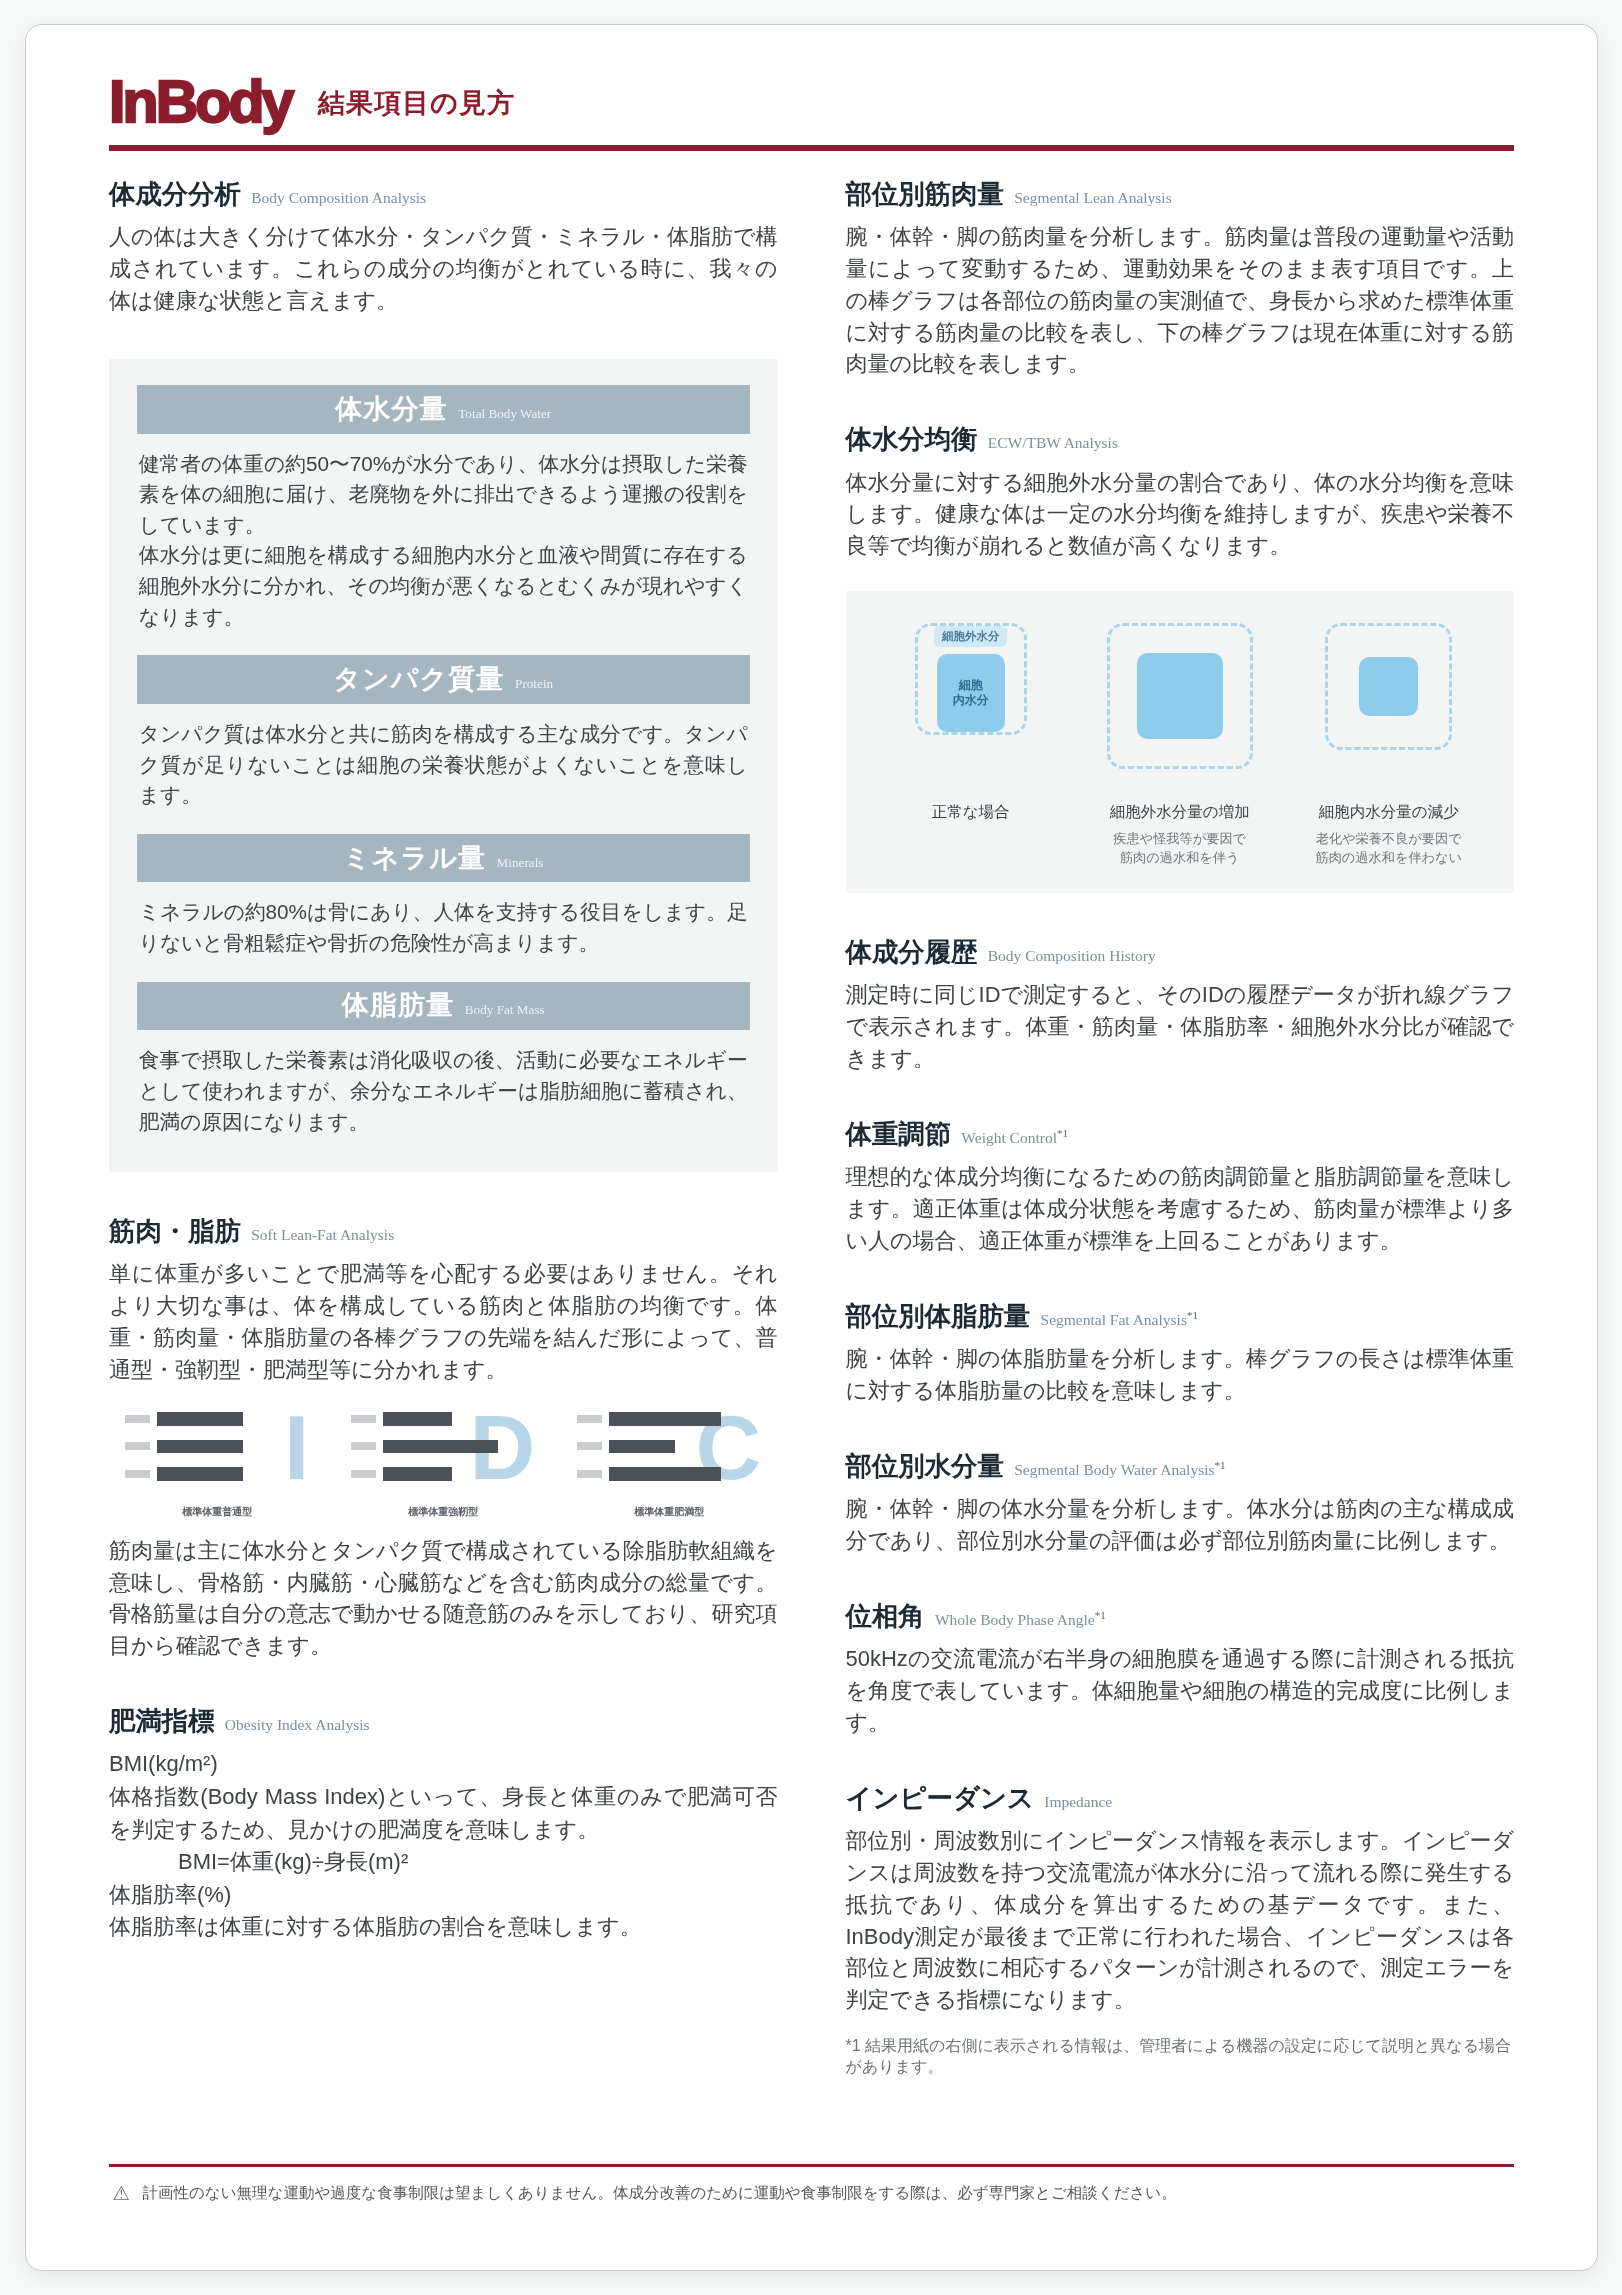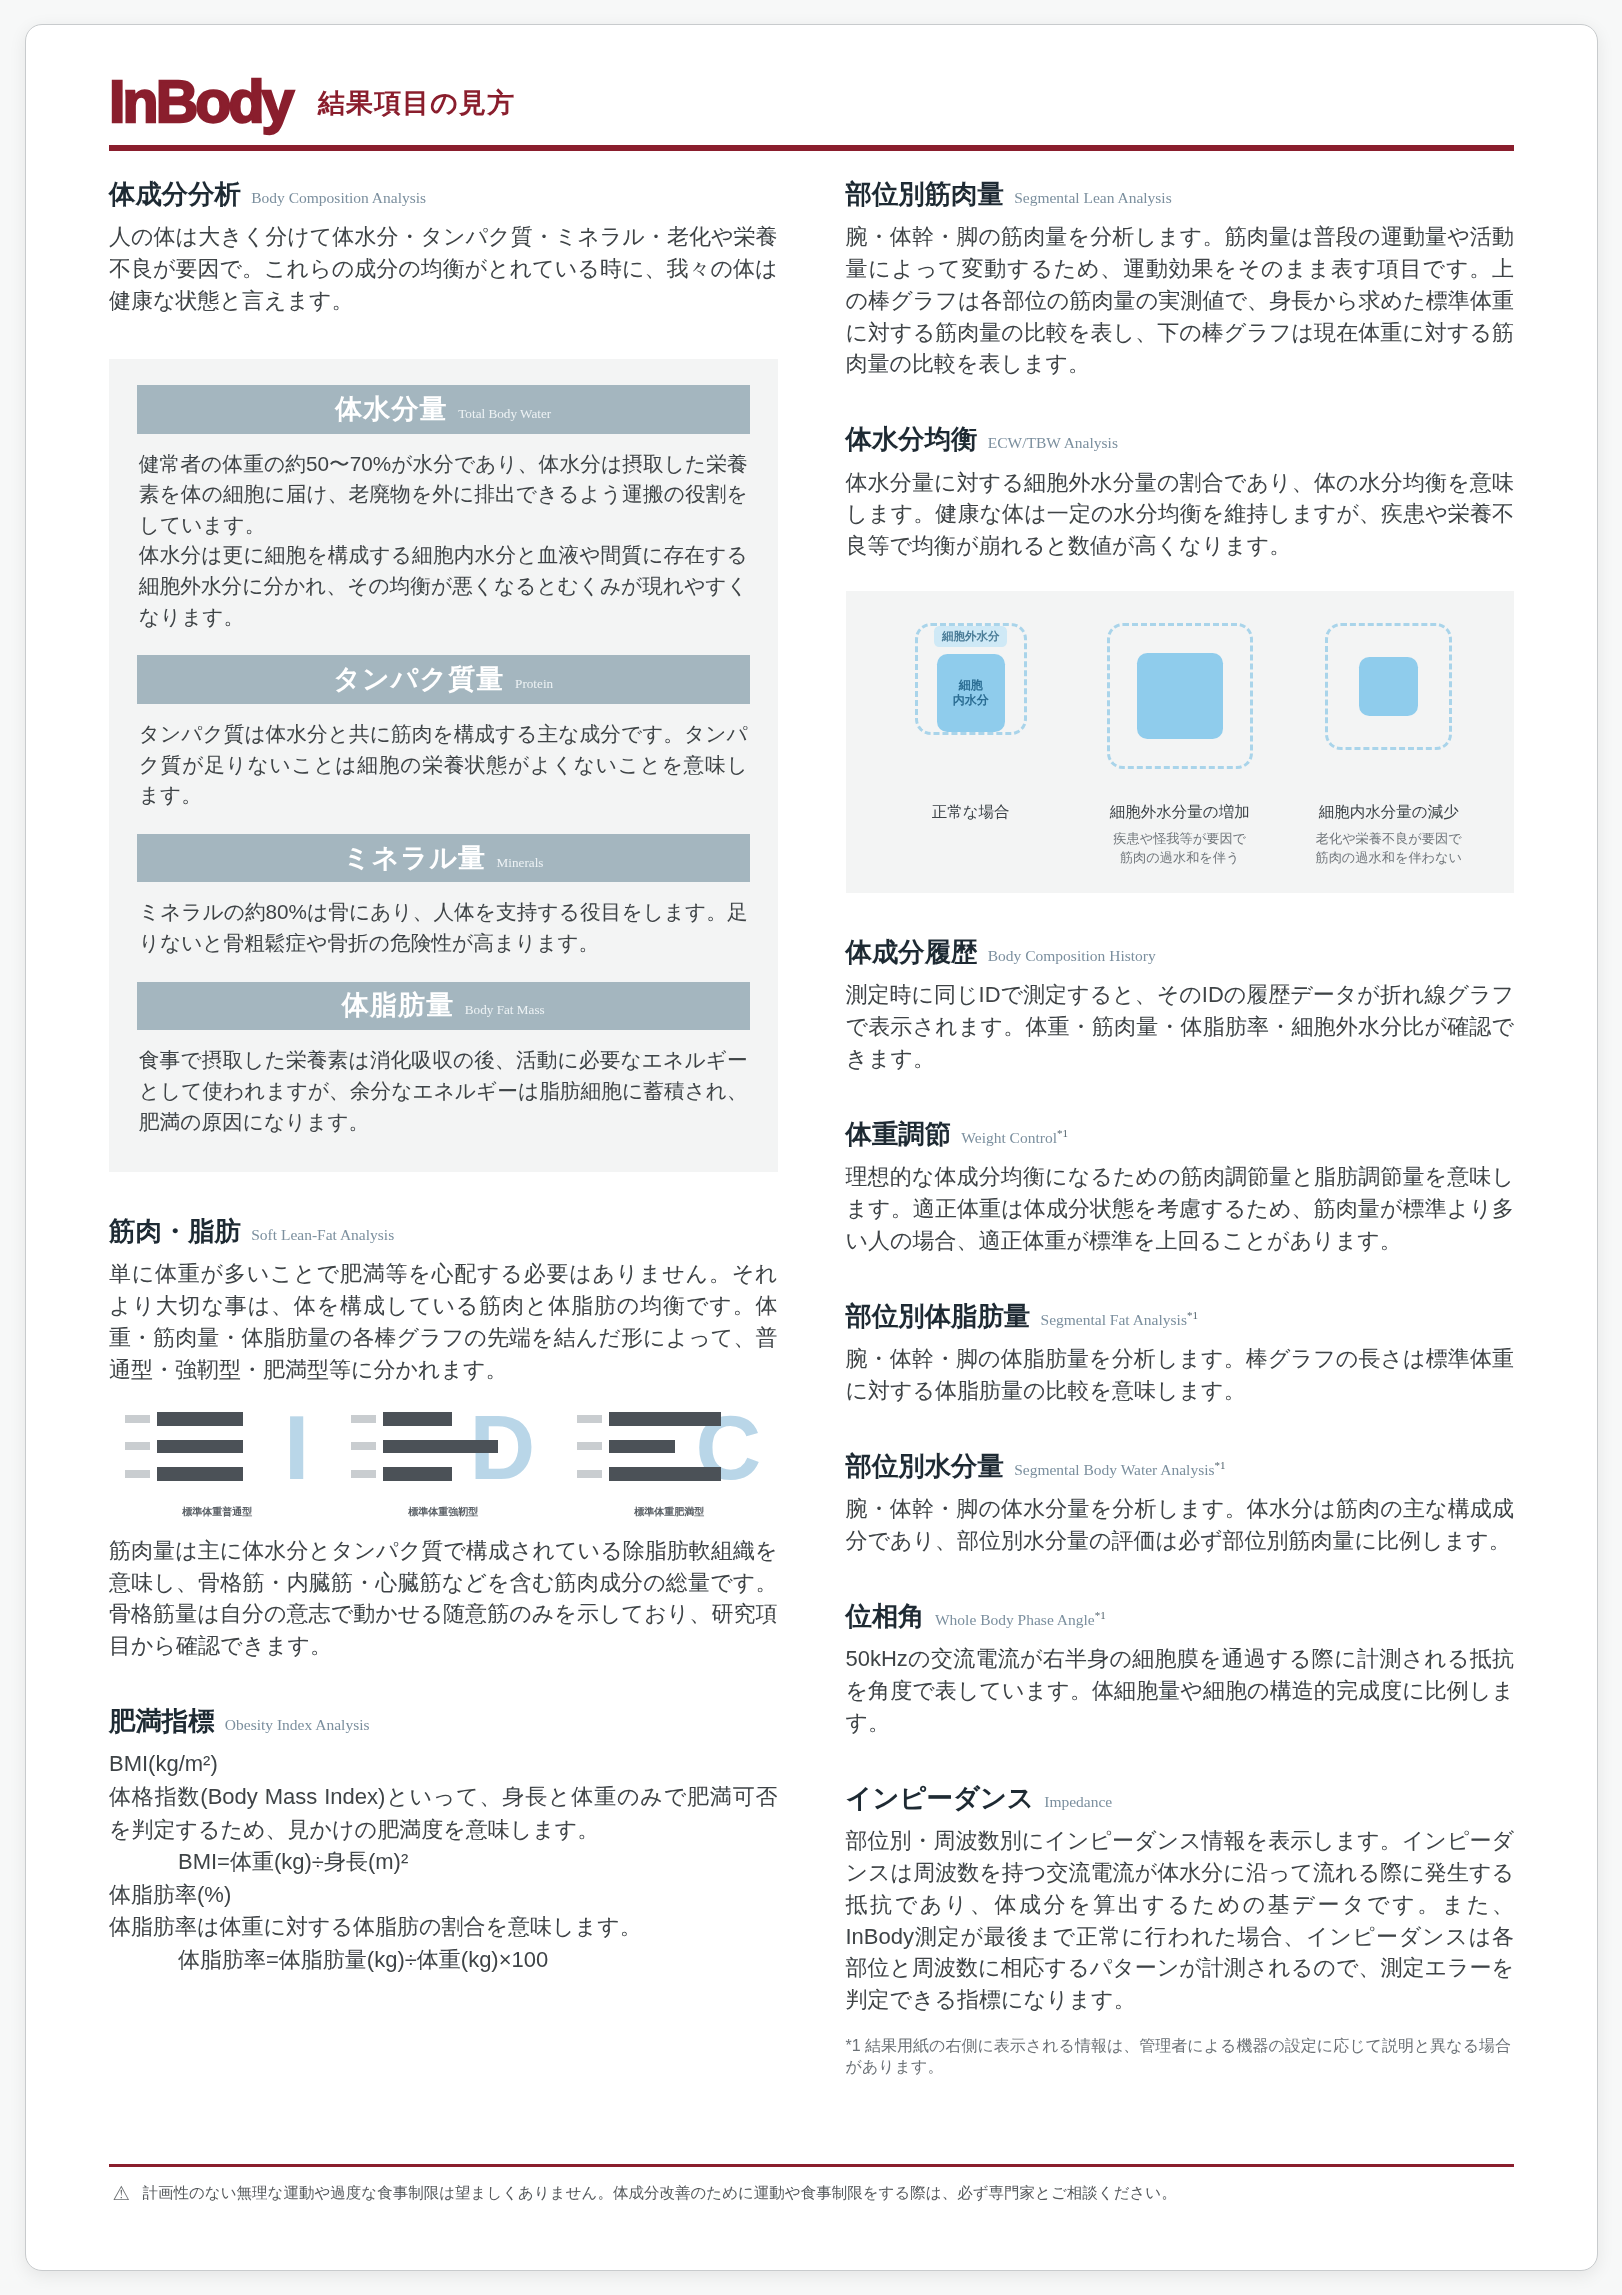--- a/index.html
+++ b/index.html
@@ -160,21 +160,21 @@
 
     <main class="content">
 
       <div class="col">
 
         <section>
           <div class="sec-head">
             <span class="jp">体成分分析</span>
             <span class="en">Body Composition Analysis</span>
           </div>
-          <p class="body-text">人の体は大きく分けて体水分・タンパク質・ミネラル・老化や栄養不良が要因で。これらの成分の均衡がとれている時に、我々の体は健康な状態と言えます。</p>
+          <p class="body-text">人の体は大きく分けて体水分・タンパク質・ミネラル・体脂肪で構成されています。これらの成分の均衡がとれている時に、我々の体は健康な状態と言えます。</p>
         </section>
 
         <section class="panel">
           <div class="panel-bar">
             <span class="jp">体水分量</span>
             <span class="en">Total Body Water</span>
           </div>
           <p class="panel-body">健常者の体重の約50〜70%が水分であり、体水分は摂取した栄養素を体の細胞に届け、老廃物を外に排出できるよう運搬の役割をしています。
 体水分は更に細胞を構成する細胞内水分と血液や間質に存在する細胞外水分に分かれ、その均衡が悪くなるとむくみが現れやすくなります。</p>
 
@@ -274,21 +274,20 @@
           <div class="sec-head">
             <span class="jp">肥満指標</span>
             <span class="en">Obesity Index Analysis</span>
           </div>
           <div class="ob-lines">
             <div class="ob-line">BMI(kg/m²)</div>
             <div class="ob-line">体格指数(Body Mass Index)といって、身長と体重のみで肥満可否を判定するため、見かけの肥満度を意味します。</div>
             <div class="ob-line ob-formula">BMI=体重(kg)÷身長(m)²</div>
             <div class="ob-line">体脂肪率(%)</div>
             <div class="ob-line">体脂肪率は体重に対する体脂肪の割合を意味します。</div>
-            <div class="ob-line ob-formula">体脂肪率=体脂肪量(kg)÷体重(kg)×100</div>
           </div>
         </section>
 
       </div>
 
       <div class="col">
 
         <section>
           <div class="sec-head">
             <span class="jp">部位別筋肉量</span>

